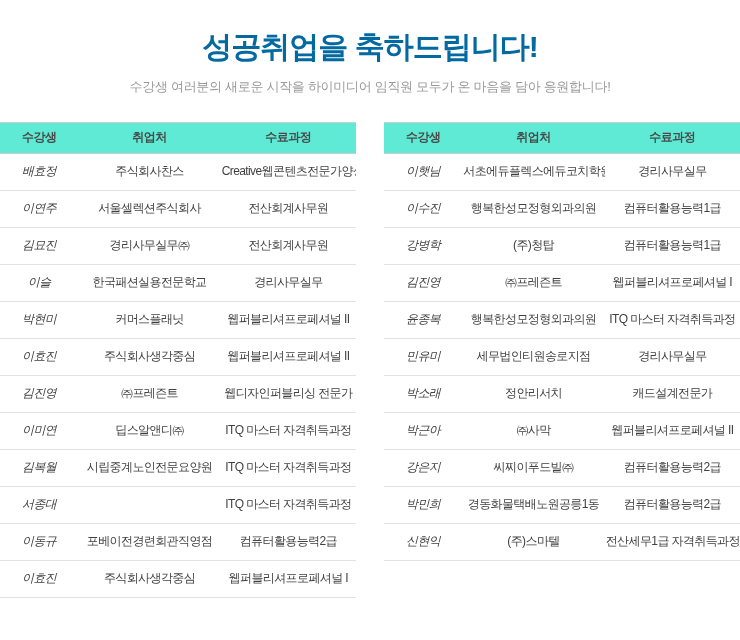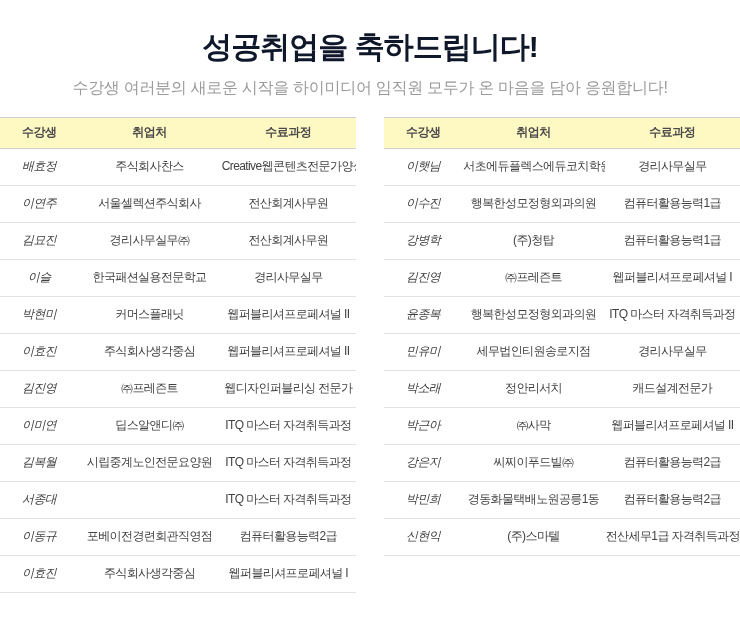--- a/index.html
+++ b/index.html
@@ -21,47 +21,47 @@
     height: 640px;
     box-sizing: border-box;
   }
   .header {
     text-align: center;
     padding-top: 28px;
   }
   .header-title {
     font-size: 30px;
     font-weight: bold;
-    color: #0f172a;
+    color: #0369a1;
     letter-spacing: -1px;
     line-height: 1.25;
     margin: 0;
   }
   .header-sub {
-    margin: 12px 0 0 0;
-    font-size: 16px;
+    margin: 12px 0 8px 0;
+    font-size: 13px;
     color: #9a9a9a;
     letter-spacing: -0.3px;
   }
   .tables {
     display: flex;
     justify-content: space-between;
     padding: 18px 0 0 0;
     box-sizing: border-box;
   }
   .table-wrap {
     width: 356px;
   }
   table.roster {
     width: 100%;
     border-collapse: collapse;
     table-layout: fixed;
   }
   table.roster th {
-    background: #fef9c3;
+    background: #5eead4;
     color: #4a4a4a;
     font-size: 12px;
     font-weight: bold;
     height: 28px;
     border-top: 1px solid #cfcfcf;
     border-bottom: 1px solid #cfcfcf;
     letter-spacing: -0.5px;
   }
   table.roster td {
     height: 34px;

